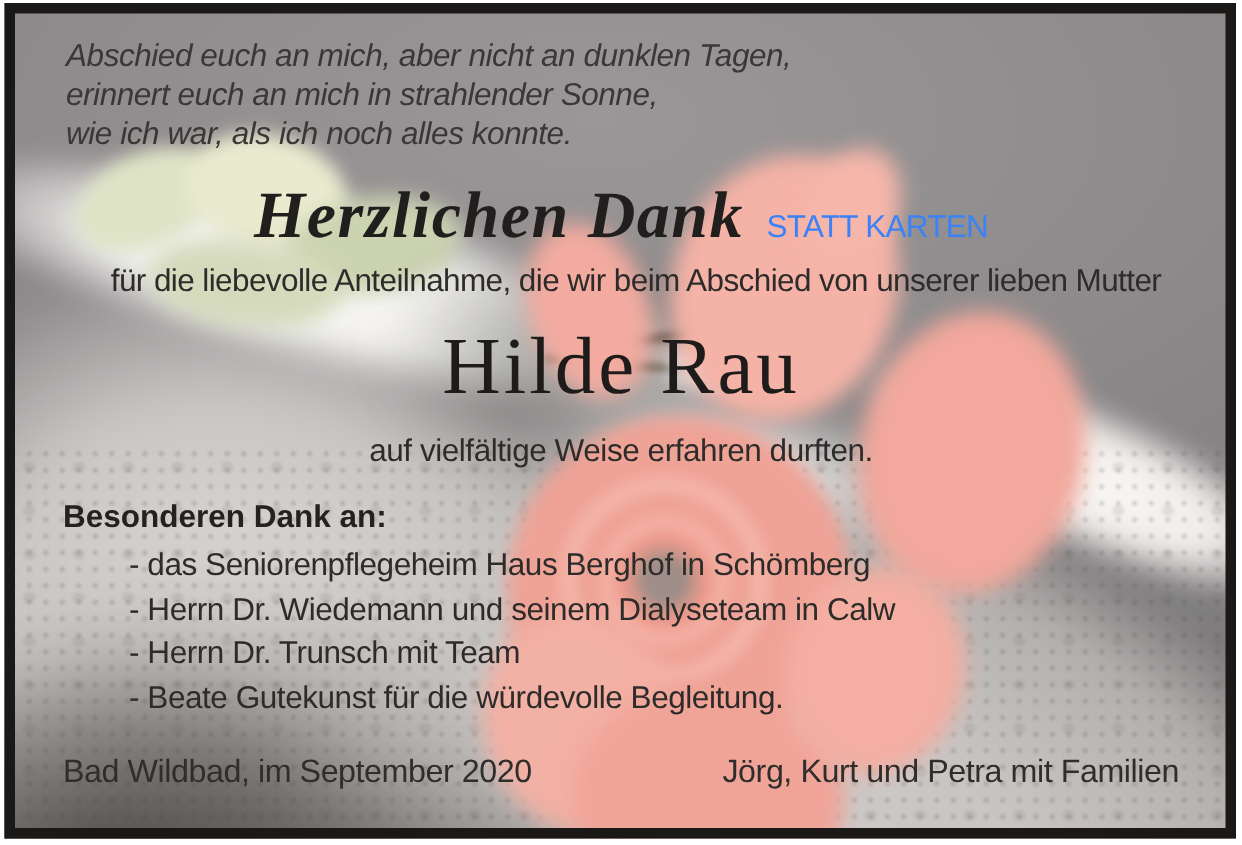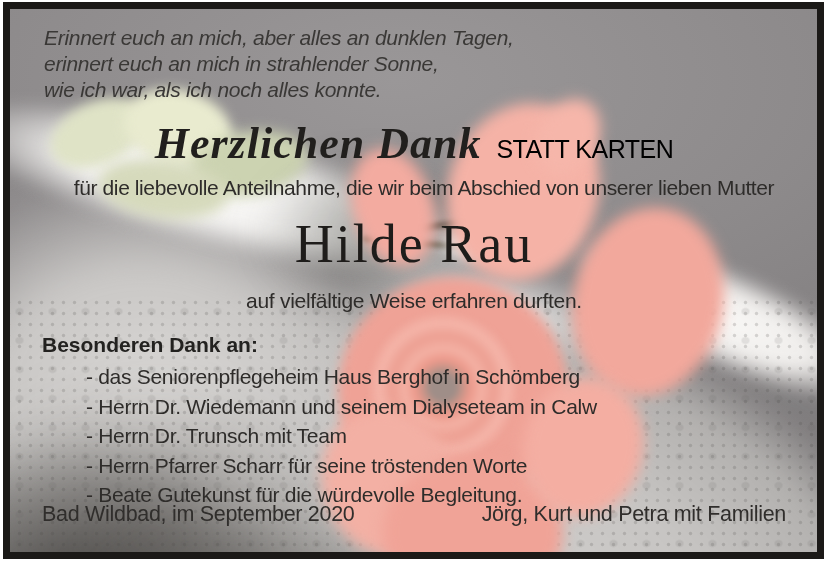--- a/index.html
+++ b/index.html
@@ -79,21 +79,21 @@
   .r-lr{left:520px;top:375px;width:120px;height:140px;background:#f4aea2;transform:rotate(14deg);}
   
   .frame{position:absolute;left:3px;top:2px;right:4px;bottom:4px;border:7px solid #1b1917;z-index:50;pointer-events:none;}
   
   .content{position:absolute;inset:0;z-index:10;}
   .abs{position:absolute;}
   .ctr{left:0;right:0;text-align:center;}
   .poem{left:44px;top:25px;font-size:21px;font-style:italic;line-height:26px;letter-spacing:-0.3px;color:#3a3836;}
   .heading-row{top:118px;left:0;right:0;display:flex;justify-content:center;align-items:baseline;gap:15px;}
   .script{font-family:"Liberation Serif", serif;font-style:italic;font-weight:700;font-size:44px;letter-spacing:1px;color:#211f1d;}
-  .statt{font-size:25px;letter-spacing:-0.5px;color:#000000;}
+  .statt{font-size:21px;letter-spacing:-0.5px;color:#3b82f6;}
   .intro{top:176px;font-size:21px;letter-spacing:-0.4px;color:#2e2c2a;padding-left:20px;}
   .name{top:213px;font-family:"Liberation Serif", serif;font-weight:400;font-size:54px;letter-spacing:2px;color:#1e1c1a;}
   .outro{top:289px;font-size:21px;letter-spacing:-0.3px;color:#2e2c2a;}
   .thanks-head{left:42px;top:333px;font-size:21px;font-weight:700;color:#232220;}
   .thanks-list{left:42px;top:362px;font-size:21px;line-height:29.5px;letter-spacing:-0.3px;color:#2e2c2a;margin-left:44px;}
   .footer{left:42px;right:42px;top:502px;display:flex;justify-content:space-between;font-size:21.5px;letter-spacing:-0.3px;color:#302e2c;}
 </style>
 </head>
 <body>
 
@@ -124,21 +124,21 @@
     <div class="blob r-bloom"></div>
     <div class="blob r-swirl"></div>
     <div class="blob rose r-ll"></div>
     <div class="blob rose r-bot"></div>
     <div class="blob rose r-lr"></div>
   </div>
 
   <div class="content">
 
     <div class="abs poem">
-      <div>Erinnert euch an mich, aber alles an dunklen Tagen,</div>
+      <div>Abschied euch an mich, aber nicht an dunklen Tagen,</div>
       <div>erinnert euch an mich in strahlender Sonne,</div>
       <div>wie ich war, als ich noch alles konnte.</div>
     </div>
 
     <div class="abs heading-row">
       <span class="script">Herzlichen Dank</span>
       <span class="statt">STATT KARTEN</span>
     </div>
 
     <div class="abs ctr intro">für die liebevolle Anteilnahme, die wir beim Abschied von unserer lieben Mutter</div>
@@ -146,21 +146,20 @@
     <div class="abs ctr name">Hilde Rau</div>
 
     <div class="abs ctr outro">auf vielfältige Weise erfahren durften.</div>
 
     <div class="abs thanks-head">Besonderen Dank an:</div>
 
     <div class="abs thanks-list">
       <div>- das Seniorenpflegeheim Haus Berghof in Schömberg</div>
       <div>- Herrn Dr. Wiedemann und seinem Dialyseteam in Calw</div>
       <div>- Herrn Dr. Trunsch mit Team</div>
-      <div>- Herrn Pfarrer Scharr für seine tröstenden Worte</div>
       <div>- Beate Gutekunst für die würdevolle Begleitung.</div>
     </div>
 
     <div class="abs footer">
       <span>Bad Wildbad, im September 2020</span>
       <span>Jörg, Kurt und Petra mit Familien</span>
     </div>
 
   </div>
 

